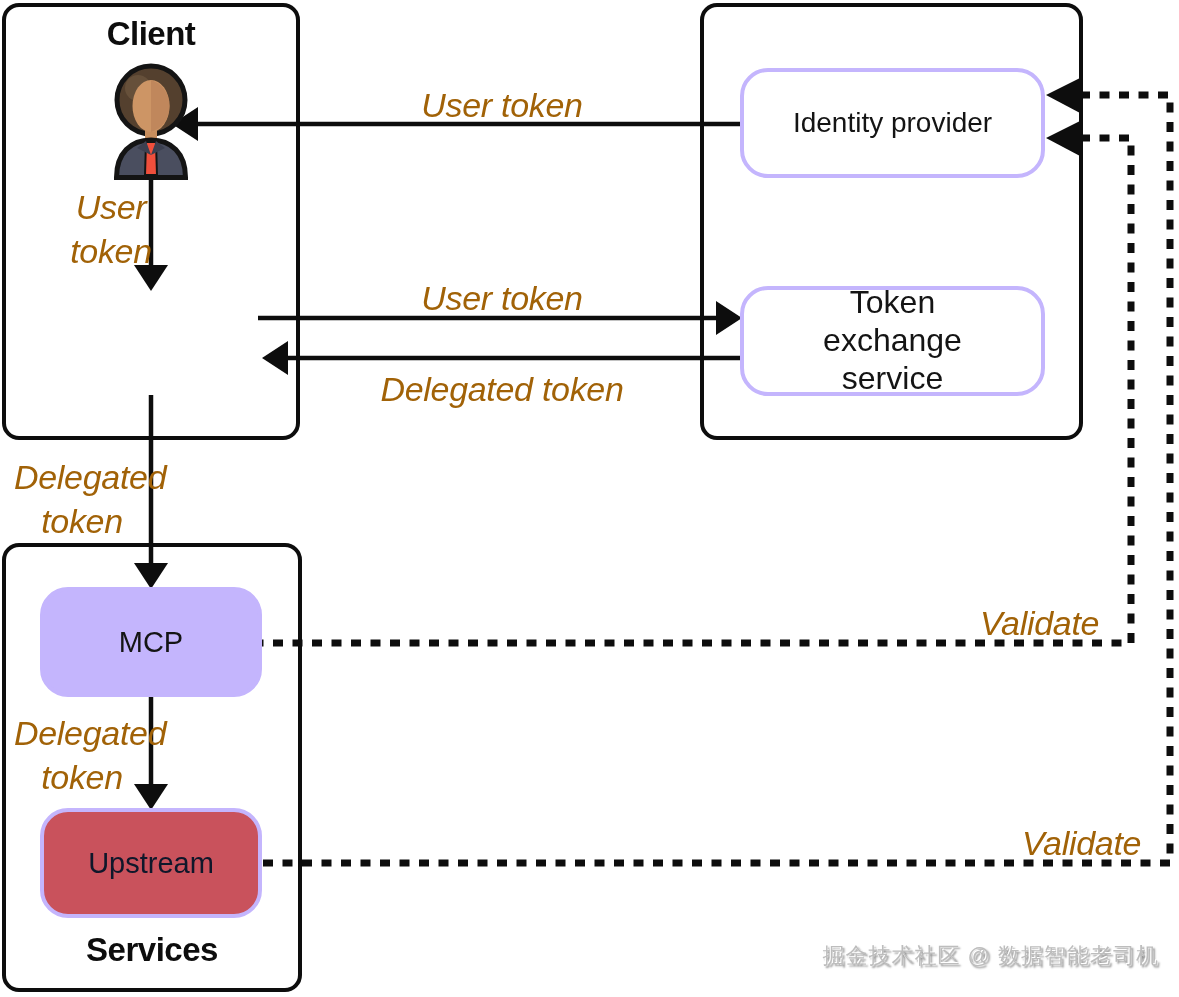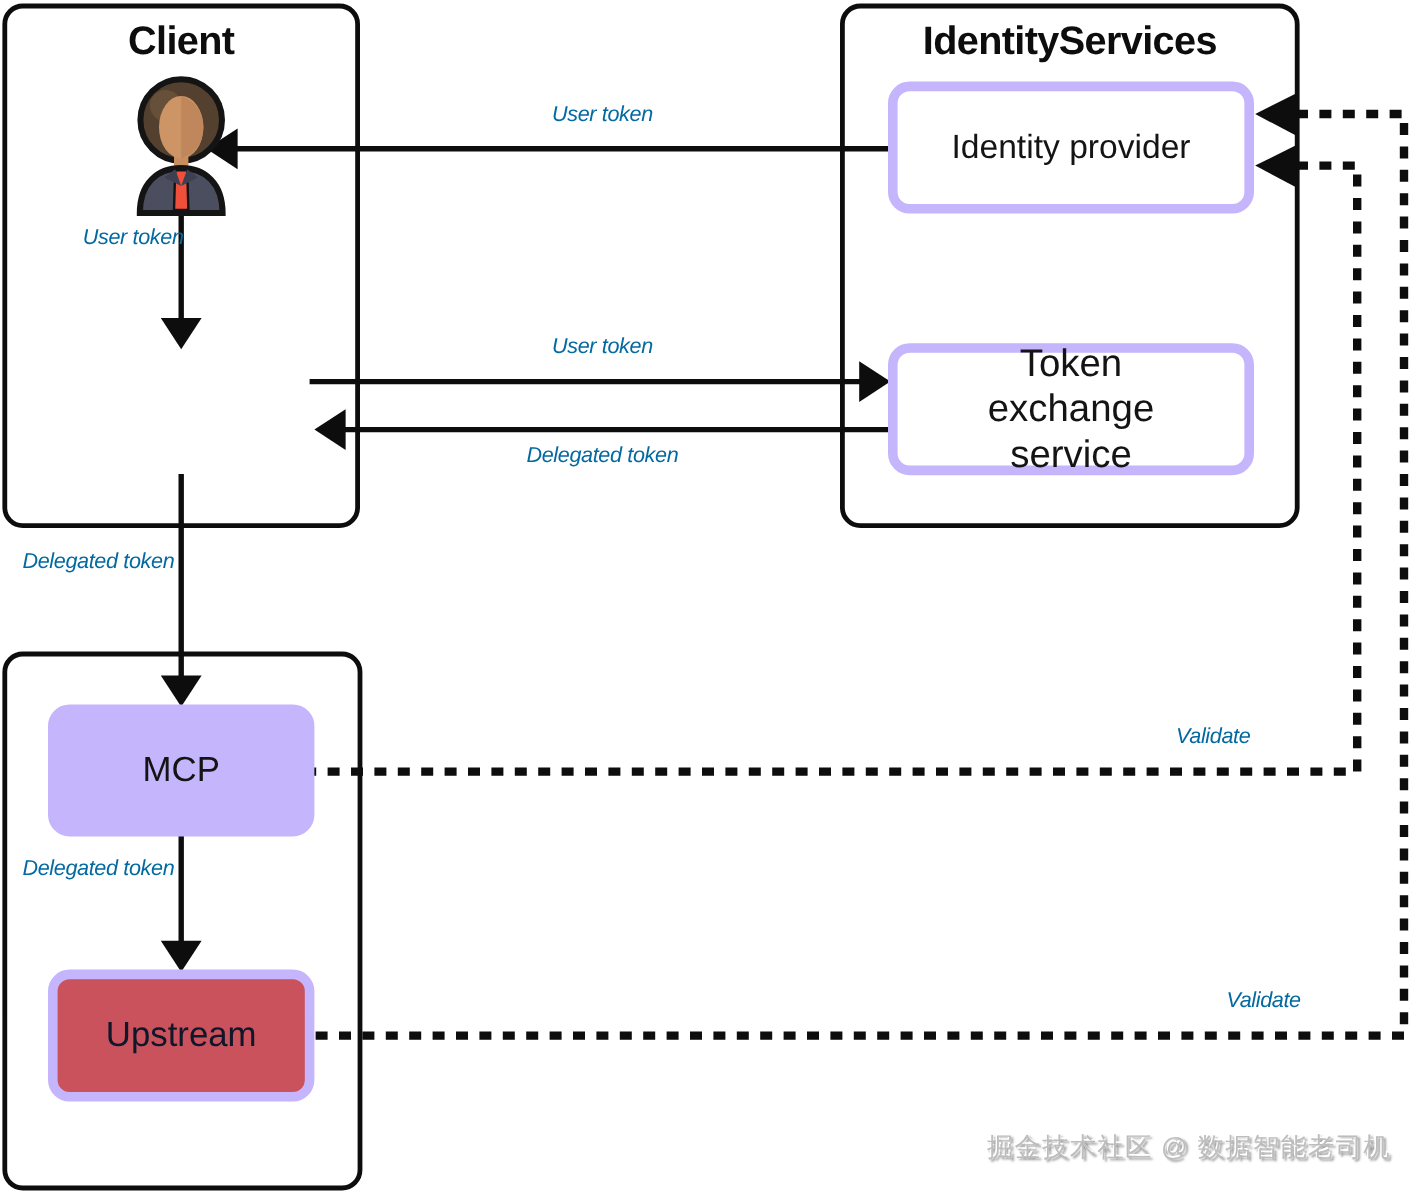--- a/index.html
+++ b/index.html
@@ -13,28 +13,28 @@
     border:4px solid #0d0d0d;border-radius:17px;background:#ffffff;z-index:1;
   }
   .group-title{
     z-index:4;font-weight:bold;font-size:33px;text-align:center;
     letter-spacing:-0.5px;color:#0d0d0d;
   }
   
   .wires{position:absolute;left:0;top:0;z-index:2;}
   
   .node{
-    z-index:3;border:8px solid #c4b5fd;border-radius:18px;background:#ffffff;
+    z-index:3;border:4px solid #c4b5fd;border-radius:28px;background:#ffffff;
     display:flex;align-items:center;justify-content:center;text-align:center;
     font-size:29px;color:#141414;line-height:1.18;
   }
   .node .inner{display:block;}
   
   .lbl{
-    z-index:4;font-style:italic;font-size:18px;color:#0369a1;
+    z-index:4;font-style:italic;font-size:34px;color:#a16207;
     text-align:center;line-height:1.28;letter-spacing:-0.3px;
   }
   .lbl.right{text-align:left;}
   .avatar{position:absolute;z-index:3;}
   .watermark{
     z-index:5;font-size:22px;letter-spacing:1px;color:#bdbdbd;
     text-shadow:-1px -1px 0 #ffffff, 2px 2px 2px #8f8f8f;
     white-space:nowrap;text-align:right;
     font-family:"Liberation Sans", sans-serif;
   }
@@ -67,21 +67,21 @@
       <polygon points="1080,121 1080,156 1046,138"></polygon>
       <polygon points="1080,78 1080,113 1046,95"></polygon>
     </g>
     <g stroke="#0d0d0d" stroke-width="7" fill="none" stroke-dasharray="10 9.5" stroke-linecap="butt">
       <path d="M 1080 138 H 1131 V 643 H 258"></path>
       <path d="M 1080 95 H 1170 V 863 H 258"></path>
     </g>
   </svg>
 
   <div class="abs group-title" style="left:2px;top:15px;width:298px;">Client</div>
-  <div class="abs group-title" style="left:700px;top:15px;width:383px;">IdentityServices</div>
+  <div class="abs group-title" style="left:2px;top:931px;width:300px;">Services</div>
 
   <svg class="avatar" style="left:100px;top:58px;" width="102" height="122" viewBox="0 0 102 122">
     <circle cx="51" cy="42" r="34" fill="#54402e" stroke="#141414" stroke-width="5"></circle>
     <circle cx="38" cy="30" r="13" fill="#66503a"></circle>
     <rect x="45" y="60" width="12" height="26" fill="#c78e5e"></rect>
     <ellipse cx="51" cy="48" rx="18.5" ry="26" fill="#cd9565"></ellipse>
     <path d="M51 22 C61 25 69.5 34 69.5 48 C69.5 62 61 71 51 74 Z" fill="#bd855a" opacity="0.85"></path>
     <path d="M51 82 C31 82 16.5 95 16.5 119.5 L85.5 119.5 C85.5 95 71 82 51 82 Z" fill="#4a4e5f" stroke="#141414" stroke-width="5"></path>
     <path d="M46 84 L56 84 L57 117 L45 117 Z" fill="#f04f3c" stroke="#141414" stroke-width="2"></path>
     <path d="M46 83 L51 97 L37 90 Z" fill="#3c4050"></path>

